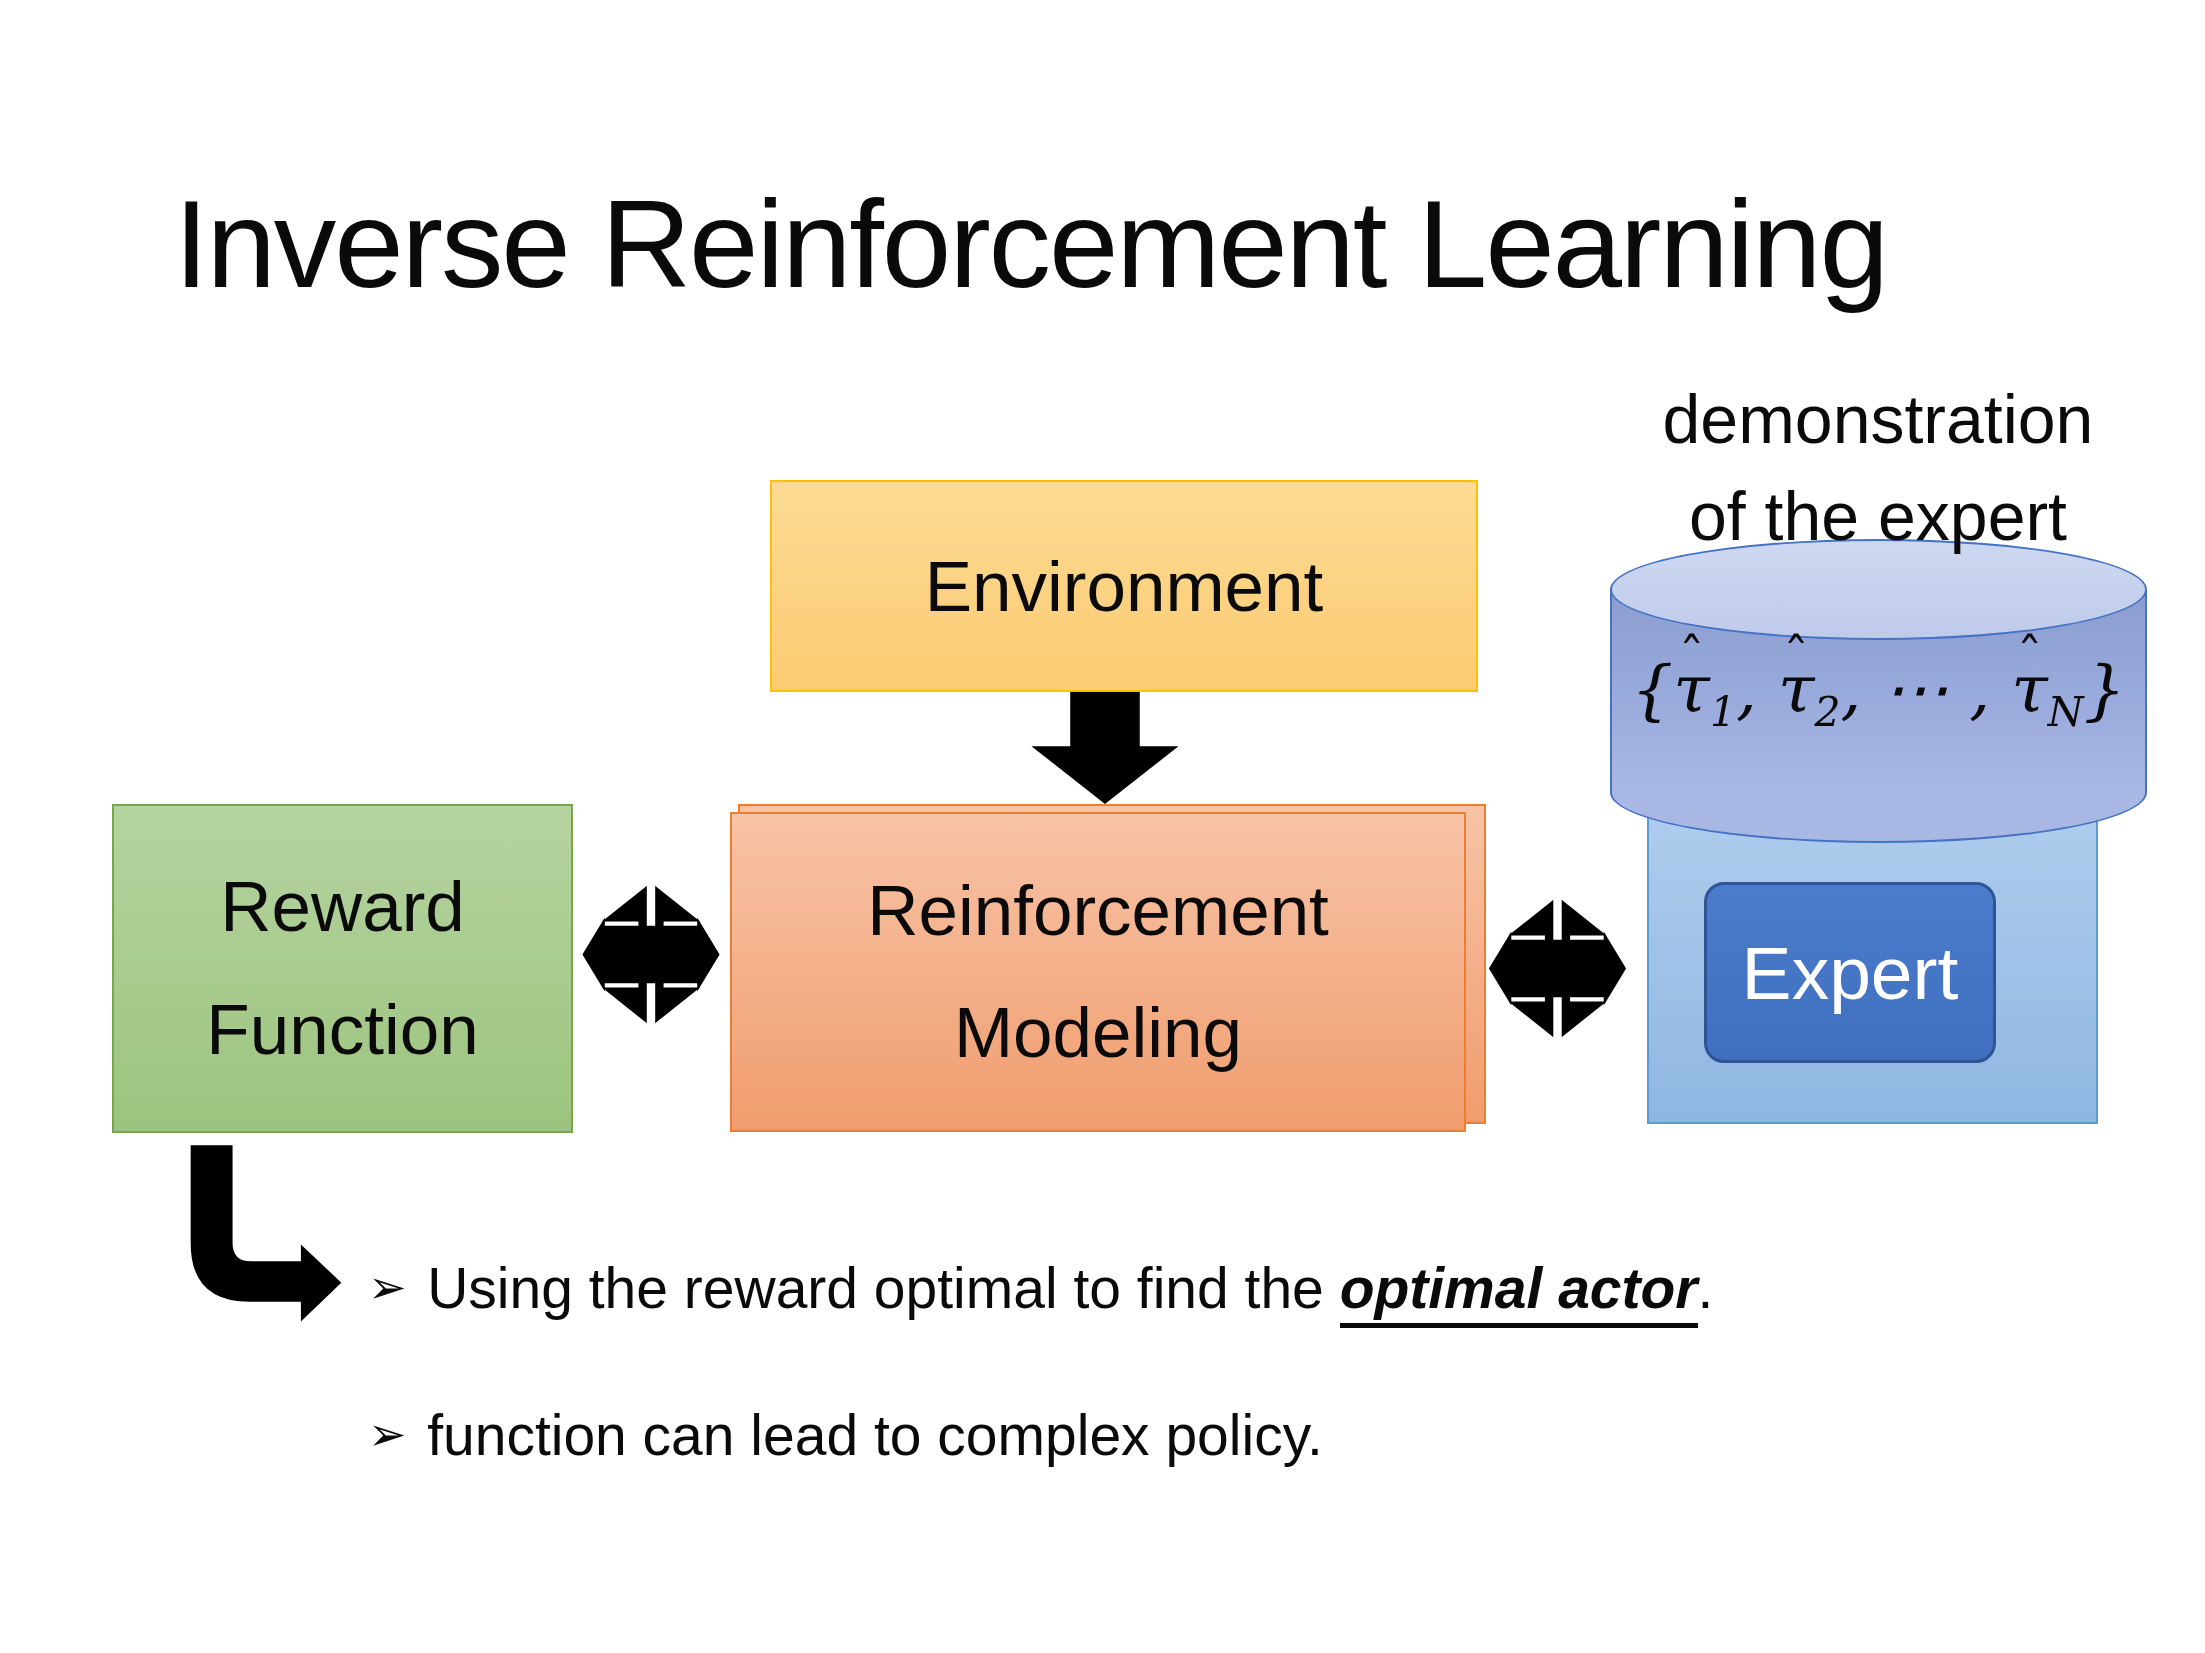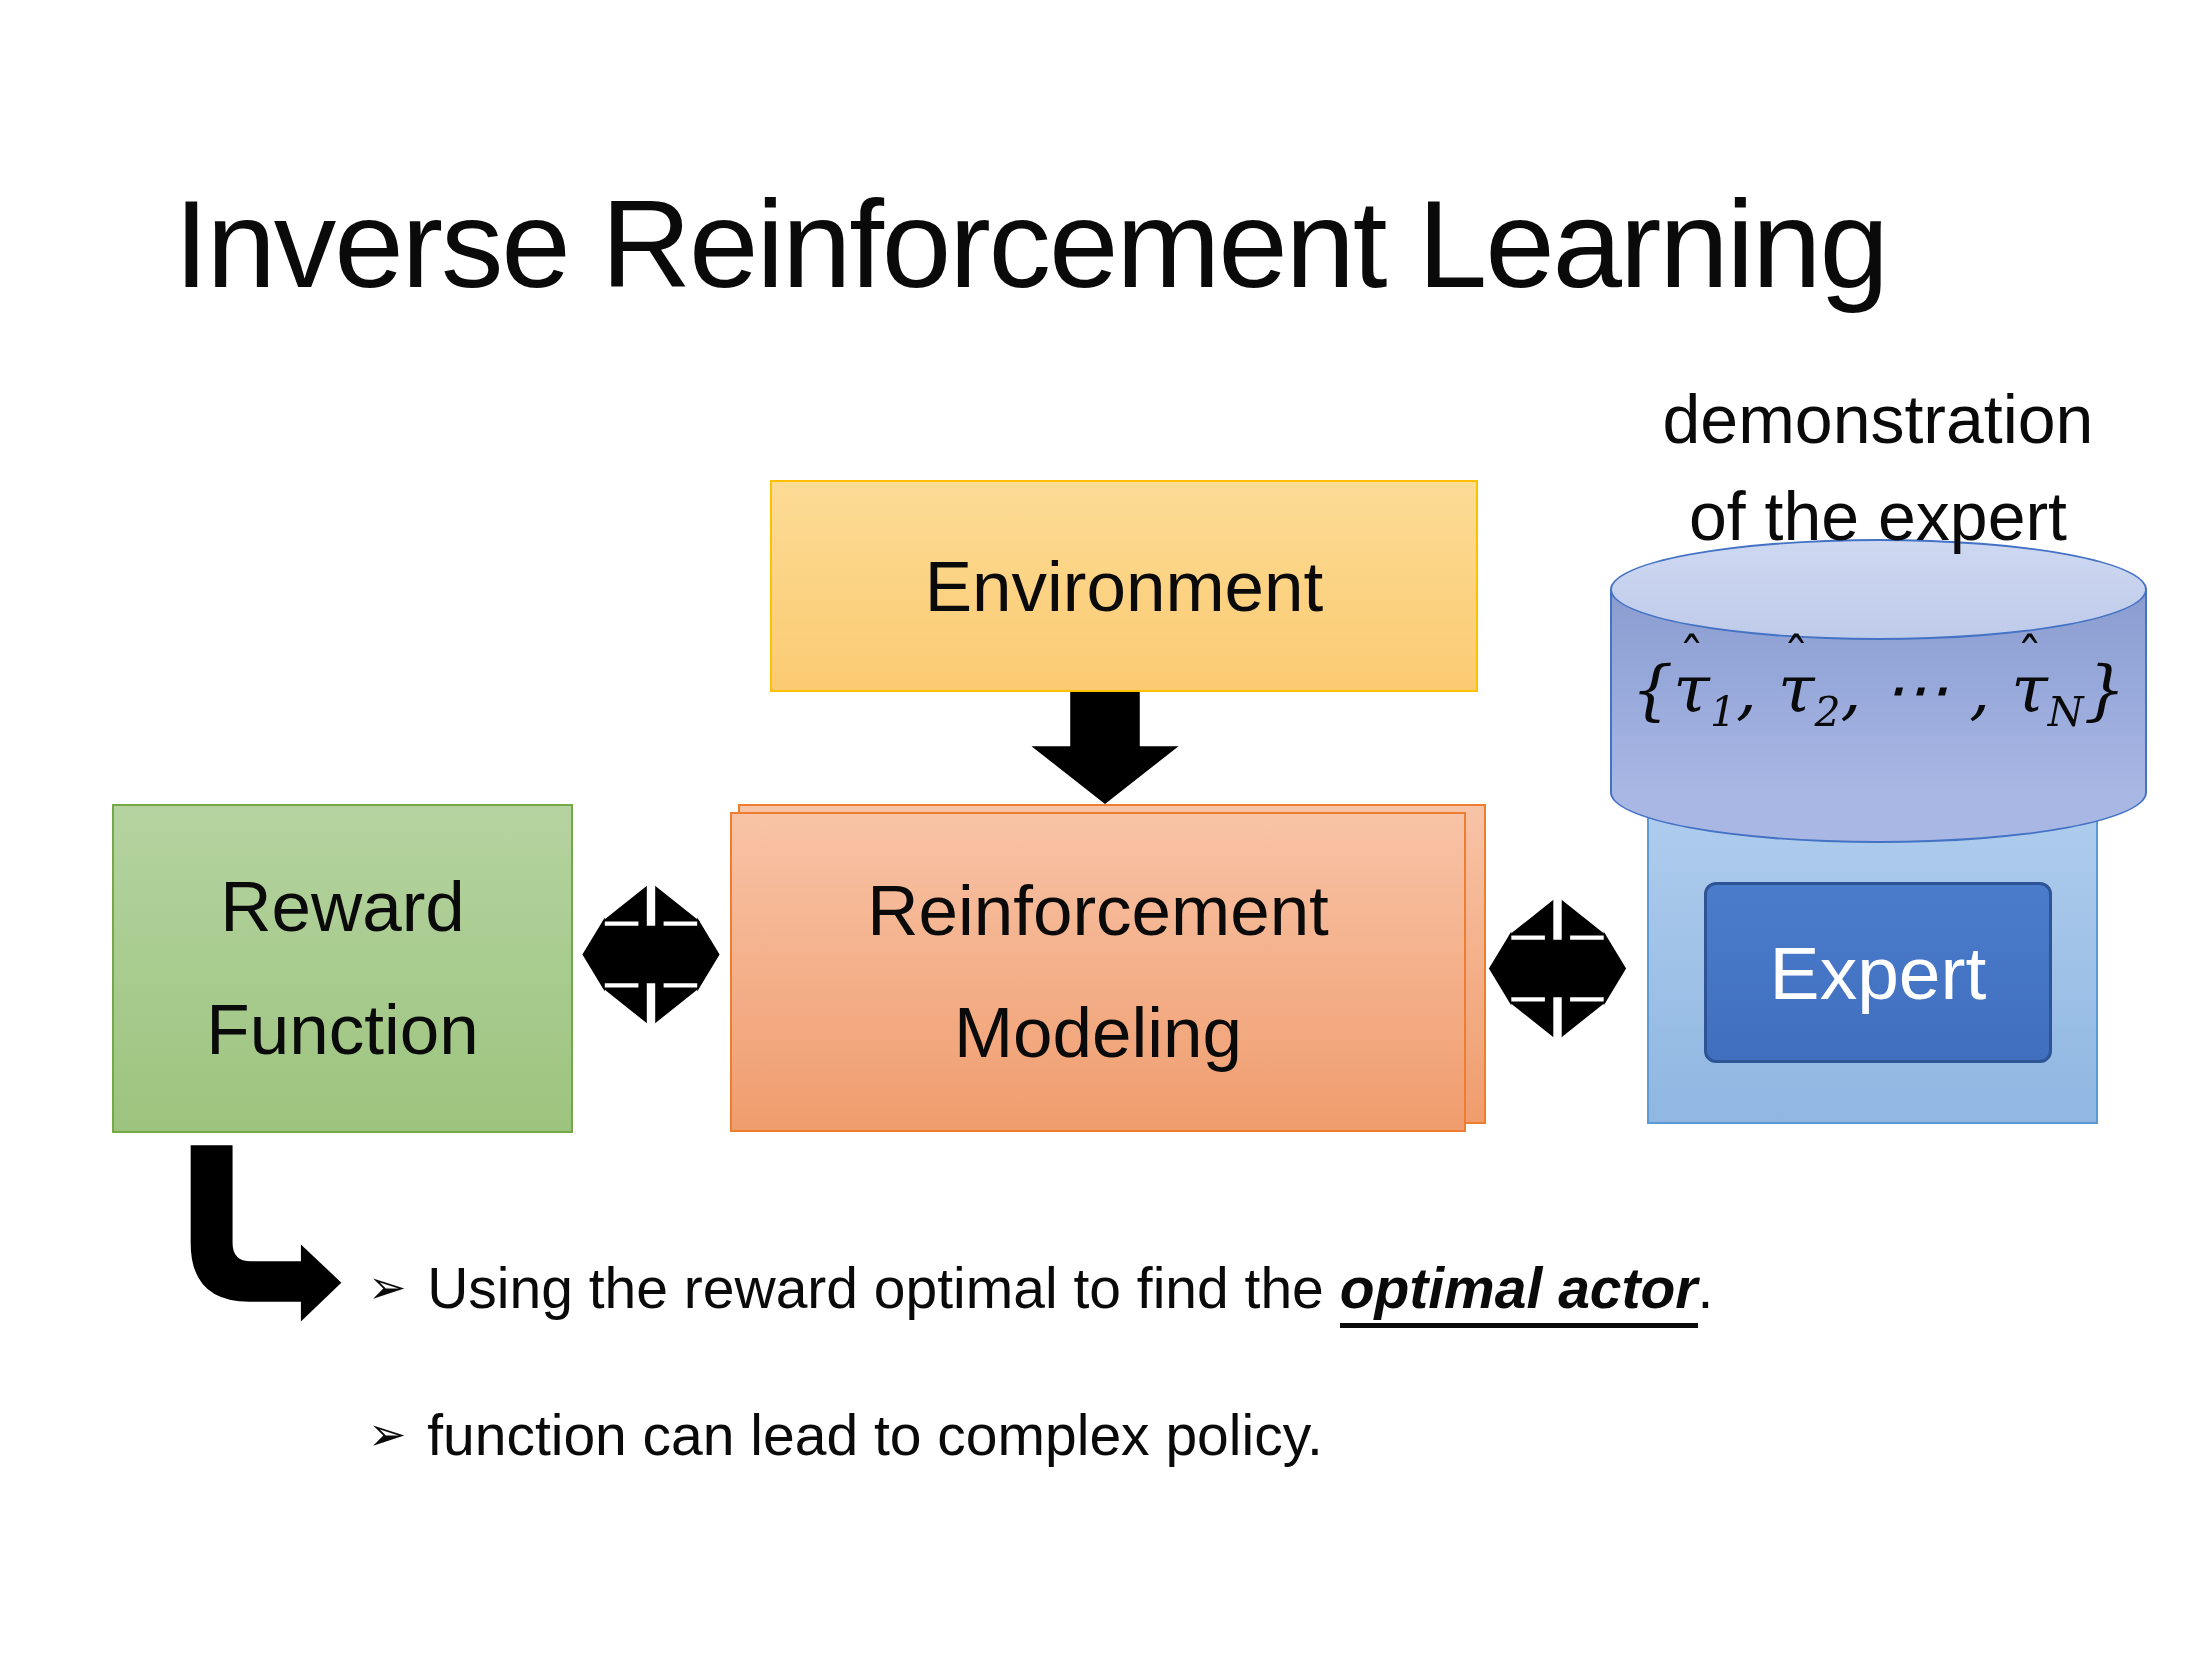--- a/index.html
+++ b/index.html
@@ -60,22 +60,22 @@
     z-index: 2;
   }
 
   .expert-container {
     left: 1647px; top: 798px; width: 451px; height: 326px;
     border: 2.2px solid #5B9BD5;
     background: linear-gradient(180deg, #B0CDED 0%, #8FB7E2 100%);
     z-index: 5;
   }
   .expert-box {
-    left: 1704px; top: 882px; width: 348px; height: 181px;
-    border: 3.7px solid #2F5496; border-radius: 12px;
+    left: 1704px; top: 882px; width: 292px; height: 181px;
+    border: 3.7px solid #2F5496; border-radius: 20px;
     background: linear-gradient(180deg, #4B7BCB 0%, #3F6FBE 100%);
     color: #ffffff; font-size: 75px;
     z-index: 10;
   }
 
   .cyl-bottom {
     left: 1610px; top: 742px; width: 537px; height: 101px;
     border-radius: 50%; border: 2.2px solid #4472C4;
     background: #A9B7E4; z-index: 6;
   }

